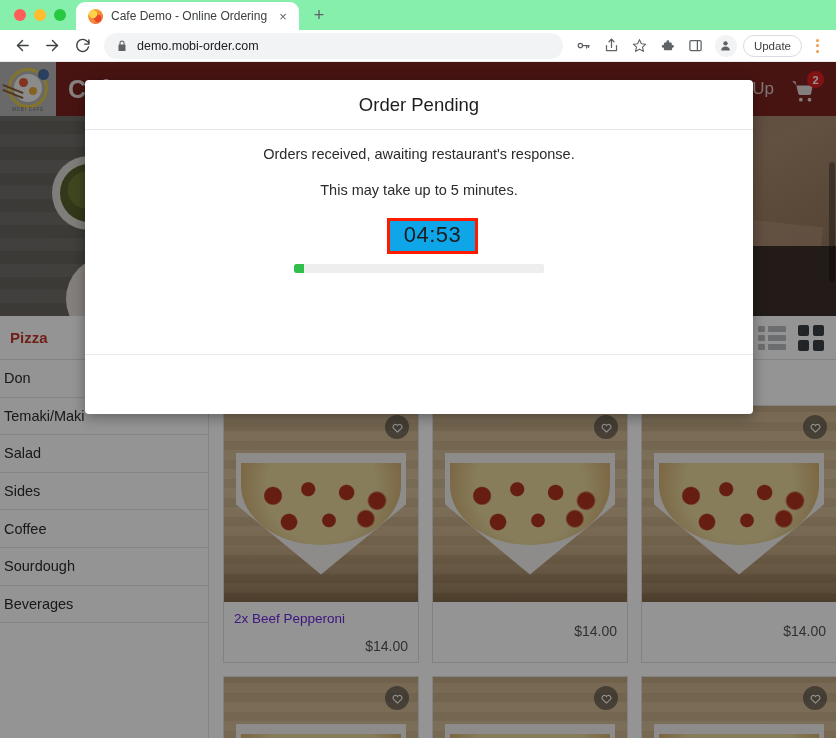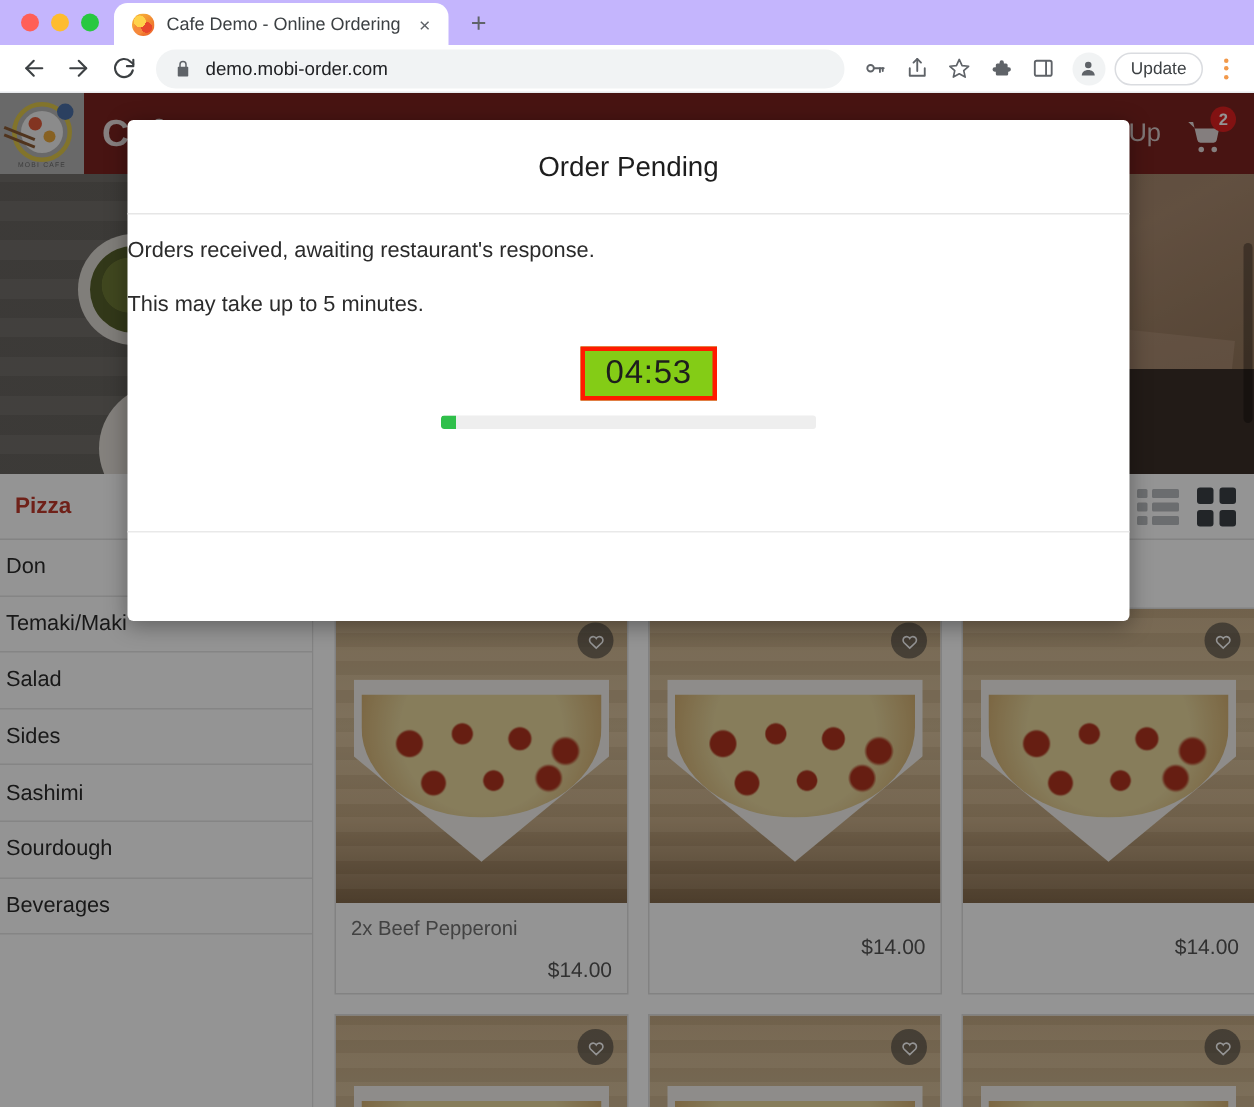--- a/index.html
+++ b/index.html
@@ -7,21 +7,21 @@
     width: 836px; height: 740px;
     font-family: "Liberation Sans", sans-serif;
     overflow: hidden;
     background: #fff;
   }
 
   
   .browser { width: 836px; height: 740px; position: relative; }
 
   .tabstrip {
-    height: 30px; background: #c4b5fd;
+    height: 30px; background: #86efac;
     display: flex; align-items: flex-end; padding-left: 10px;
     position: relative;
   }
   .traffic { display: flex; align-items: center; gap: 8px; height: 30px; padding: 0 10px 0 4px; }
   .dot { width: 12px; height: 12px; border-radius: 50%; }
   .dot.red { background: #ff5f57; }
   .dot.yellow { background: #febc2e; }
   .dot.green { background: #28c840; }
 
   .tab {
@@ -239,49 +239,49 @@
   }
   .heart-btn {
     position: absolute; right: 9px; top: 9px;
     width: 24px; height: 24px; border-radius: 50%;
     background: rgba(50,50,50,0.55);
     display: flex; align-items: center; justify-content: center;
   }
   .heart-btn svg { width: 13px; height: 13px; color: #fff; }
   .card-body { padding: 9px 10px 8px 10px; }
   .card-name { font-size: 13.5px; color: #222; }
-  .card-name.highlight { color: #737373; }
+  .card-name.highlight { color: #6d28d9; }
   .card-price { font-size: 14px; color: #555; text-align: right; margin-top: 12px; }
 
   .row2 { margin-top: 13px; }
 
   
   .dim {
     position: absolute; left: 0; top: 0; width: 836px; height: 676px;
     background: rgba(0,0,0,0.42); z-index: 50;
   }
   .modal {
     position: absolute; left: 85px; top: 18px;
     width: 668px; height: 334px;
     background: #fff; border-radius: 4px; z-index: 60;
     box-shadow: 0 3px 14px rgba(0,0,0,0.35);
     display: flex; flex-direction: column;
   }
   .modal-header {
-    height: 63px; display: flex; align-items: center; justify-content: center;
+    height: 50px; display: flex; align-items: center; justify-content: center;
     border-bottom: 1px solid #e6e6e6;
   }
   .modal-title { font-size: 18.5px; color: #1d1d1d; }
   .modal-body { flex: 1 1 auto; padding: 16px 0 0 0; }
   .modal-line {
-    font-size: 14.5px; color: #2b2b2b; margin-bottom: 20px;
+    text-align: center; font-size: 14.5px; color: #2b2b2b; margin-bottom: 20px;
   }
   .timer-wrap { display: flex; justify-content: center; margin-bottom: 10px; }
   .timer-box {
-    border: 3px solid #ff1a00; padding: 1px 14px 3px 14px; background: #84cc16; margin-left: 27px;
+    border: 3px solid #ff1a00; padding: 1px 14px 3px 14px; background: #0ea5e9; margin-left: 27px;
   }
   .timer-text { font-size: 22px; color: #1d1d1d; letter-spacing: .5px; }
   .progress-track {
     width: 250px; height: 9px; background: #eeeeee; border-radius: 2px;
     margin: 0 auto; overflow: hidden;
   }
   .progress-fill { height: 100%; background: #2fbf4a; border-radius: 2px 0 0 2px; }
   .modal-footer { height: 60px; border-top: 1px solid #e9e9e9; }
 
   
@@ -440,21 +440,21 @@
         </span>
       </div>
     </div>
 
     <div class="content">
       <div class="sidebar">
         <div class="side-item">Don</div>
         <div class="side-item">Temaki/Maki</div>
         <div class="side-item">Salad</div>
         <div class="side-item">Sides</div>
-        <div class="side-item">Sashimi</div>
+        <div class="side-item">Coffee</div>
         <div class="side-item">Sourdough</div>
         <div class="side-item">Beverages</div>
       </div>
 
       <div class="main">
         <h2 class="section-title">Pizza</h2>
 
         <div class="grid">
           <div class="card">
             <div class="card-img">

